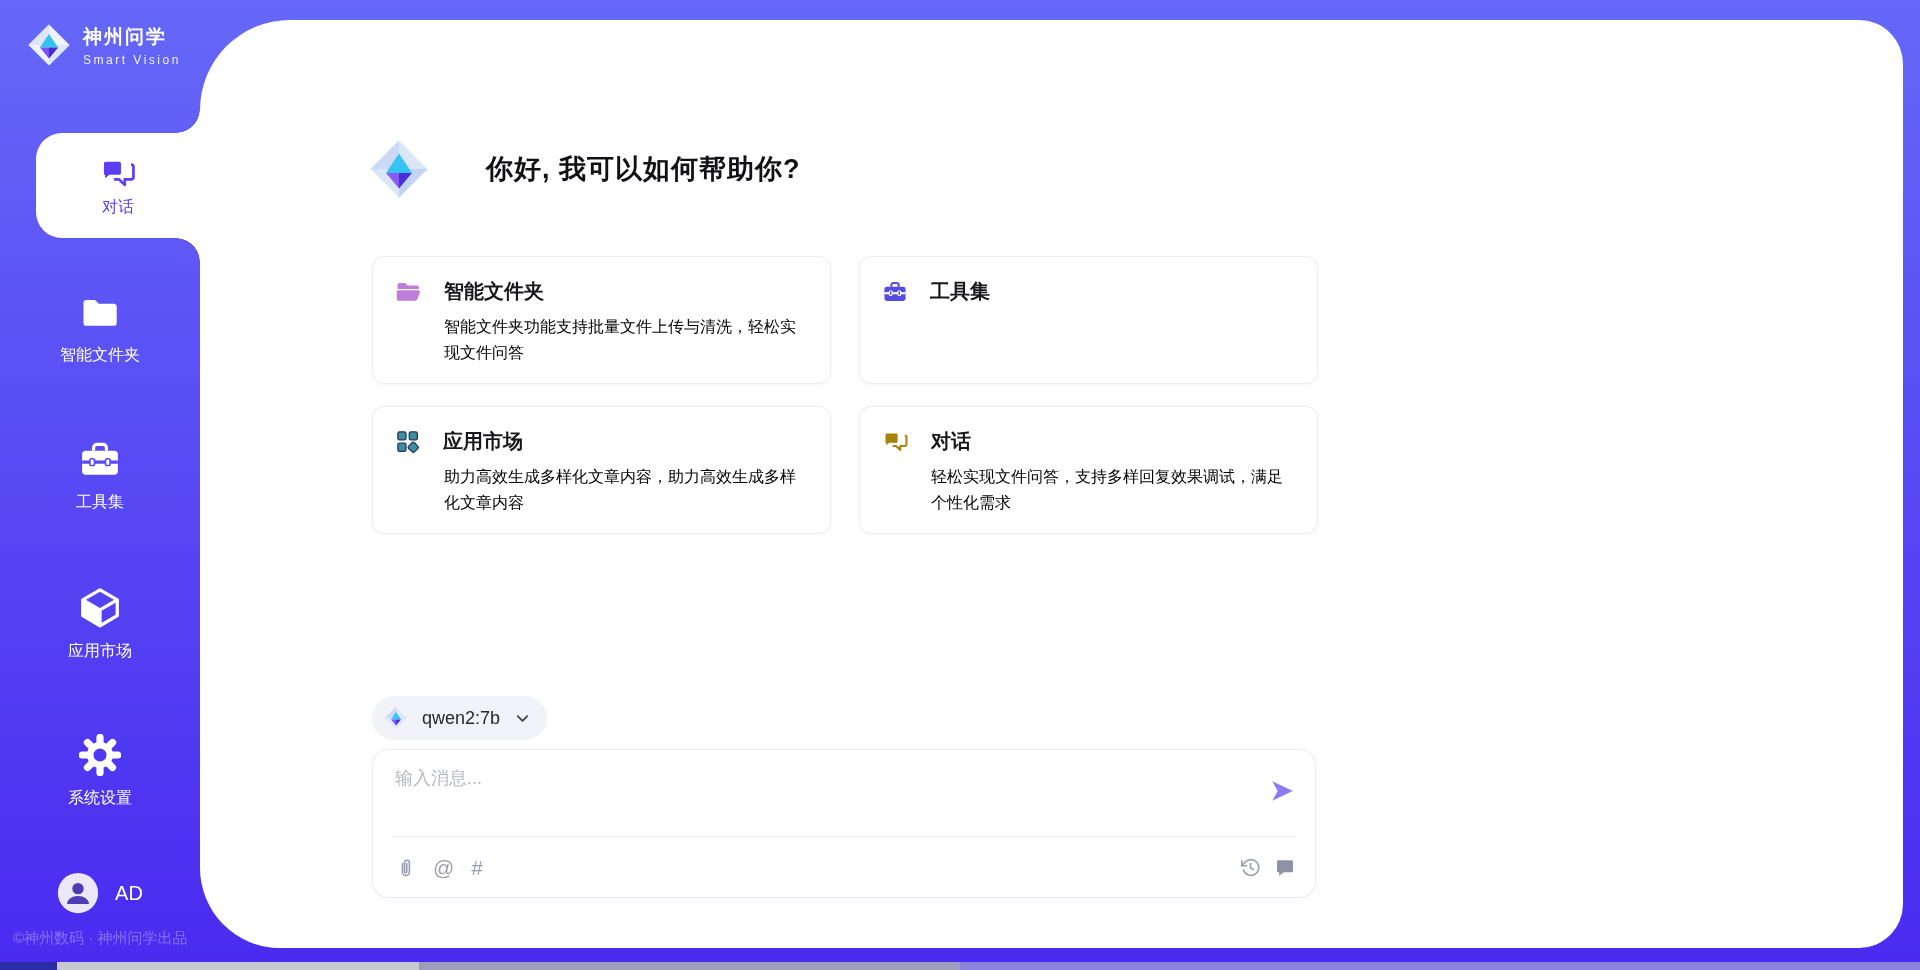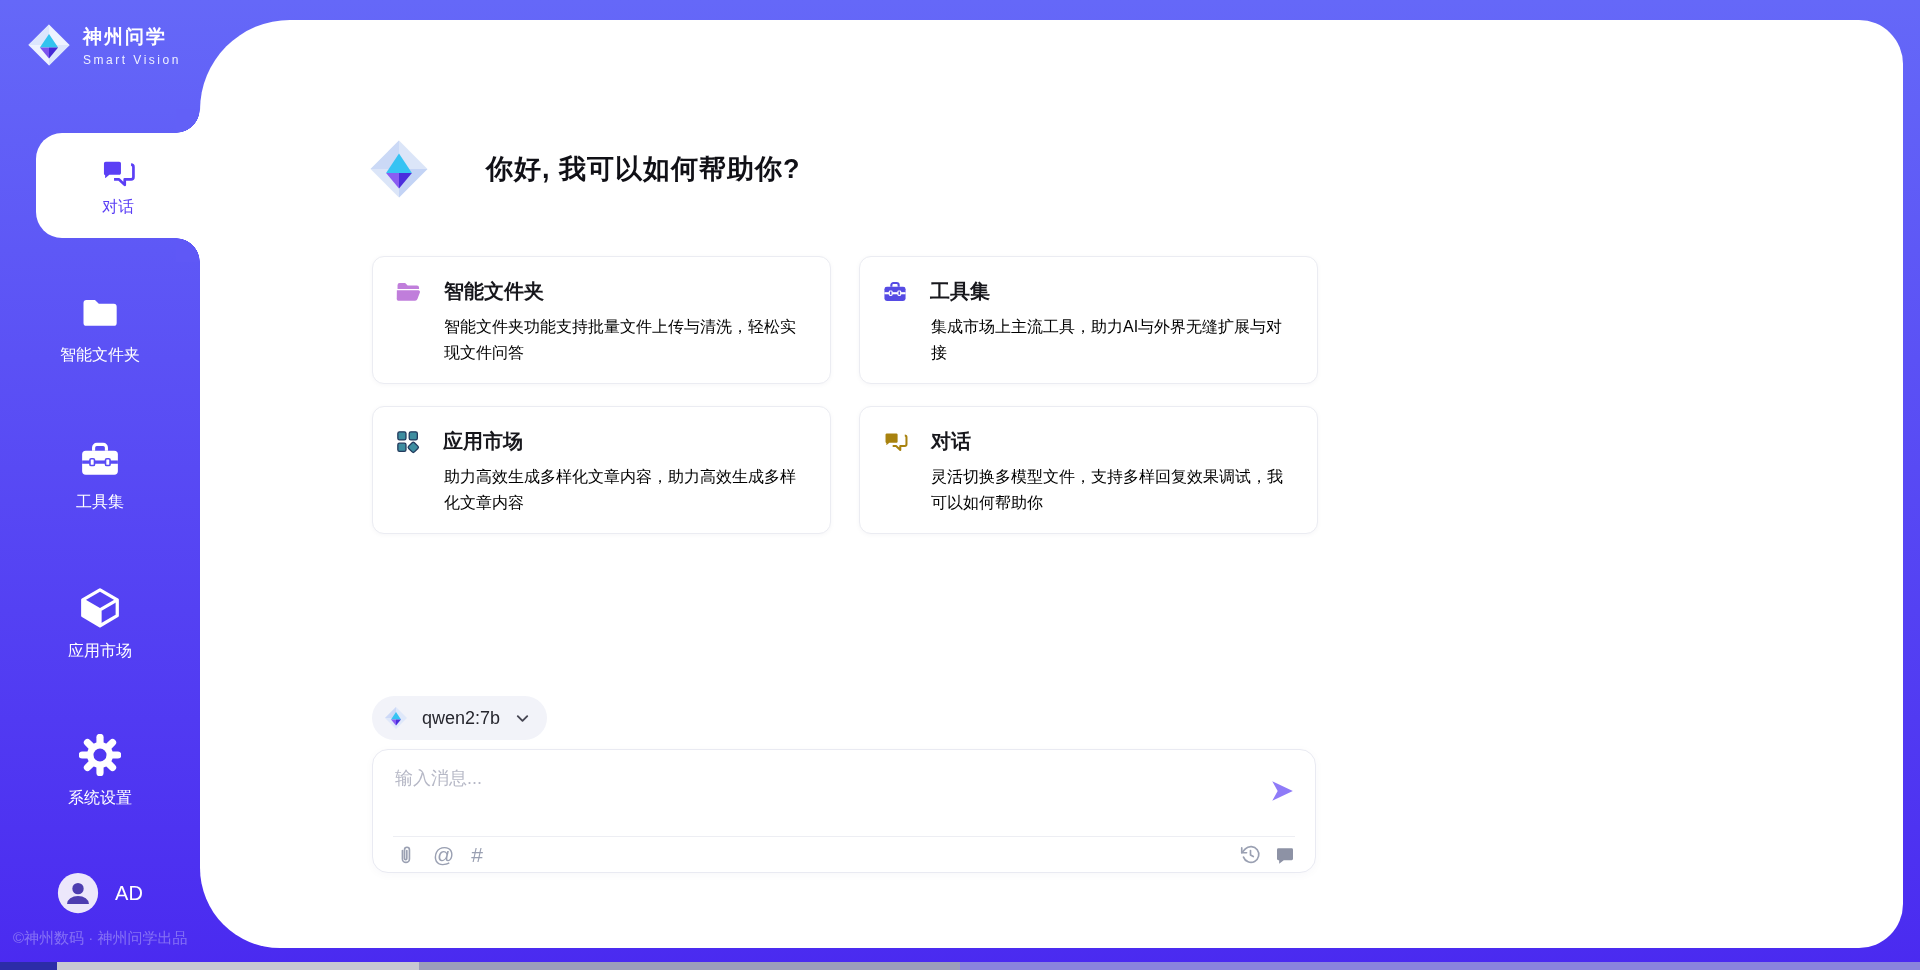--- a/index.html
+++ b/index.html
@@ -80,21 +80,21 @@
   }
 
   .model-pill {
     position:absolute; left:372px; top:696px; height:44px; z-index:2;
     display:inline-flex; align-items:center; gap:14px; padding:0 16px 0 12px;
     background:#f2f3f9; border-radius:22px; cursor:pointer;
   }
   .model-pill .val { font-size:18px; color:#26262e; }
 
   .composer {
-    position:absolute; left:372px; top:749px; width:944px; height:124px; z-index:2;
+    position:absolute; left:372px; top:749px; width:944px; height:149px; z-index:2;
     background:#fff; border:1px solid #e9eaf2; border-radius:16px;
     box-shadow:0 2px 10px rgba(30,30,80,0.03);
   }
   .composer textarea {
     position:absolute; left:22px; top:16px; width:840px; height:62px;
     border:none; outline:none; resize:none; background:transparent;
     font-family:inherit; font-size:18px; color:#333;
   }
   .composer textarea::placeholder { color:#b6b8c6; }
   .send-btn { position:absolute; right:20px; top:28px; width:26px; height:26px; cursor:pointer; }
@@ -259,21 +259,20 @@
           <svg viewBox="0 0 32 32" width="26" height="26">
             <path d="M11.5 9.5 V7.5 a2.5 2.5 0 0 1 2.5 -2.5 h4 a2.5 2.5 0 0 1 2.5 2.5 v2" fill="none" stroke="#564be4" stroke-width="2.6"></path>
             <rect x="3" y="9.5" width="26" height="17.5" rx="3" fill="#564be4"></rect>
             <rect x="3" y="16.2" width="26" height="2.6" fill="#fff"></rect>
             <rect x="9" y="14.8" width="3.4" height="5.4" rx="1" fill="#564be4" stroke="#fff" stroke-width="1.4"></rect>
             <rect x="19.6" y="14.8" width="3.4" height="5.4" rx="1" fill="#564be4" stroke="#fff" stroke-width="1.4"></rect>
           </svg>
         </span>
         <span class="card-title">工具集</span>
       </div>
-      <div class="card-desc">集成市场上主流工具，助力AI与外界无缝扩展与对接</div>
     </div>
 
     <div class="card">
       <div class="card-head">
         <span>
           <svg viewBox="0 0 32 32" width="26" height="26">
             <g fill="#3e8da0" stroke="#22395c" stroke-width="1.6">
               <rect x="3.5" y="3.5" width="10" height="10" rx="2"></rect>
               <rect x="17.5" y="3.5" width="10" height="10" rx="2"></rect>
               <rect x="3.5" y="17.5" width="10" height="10" rx="2"></rect>
@@ -291,21 +290,21 @@
     <div class="card">
       <div class="card-head">
         <span>
           <svg viewBox="0 0 48 48" width="27" height="27">
             <path d="M40.5 13.5 a3 3 0 0 1 3 3 V29 a3 3 0 0 1 -3 3 h-8 v7 l-7.5 -7 H19" fill="none" stroke="#a8820f" stroke-width="3.6" stroke-linejoin="round"></path>
             <path d="M8.5 8.5 h17 a3.5 3.5 0 0 1 3.5 3.5 v12 a3.5 3.5 0 0 1 -3.5 3.5 h-12 l-7 6 v-6 A3.5 3.5 0 0 1 5 24 V12 a3.5 3.5 0 0 1 3.5 -3.5 z" fill="#a8820f" stroke="#fff" stroke-width="2.5"></path>
           </svg>
         </span>
         <span class="card-title">对话</span>
       </div>
-      <div class="card-desc">灵活切换多模型文件，支持多样回复效果调试，我可以如何帮助你</div>
+      <div class="card-desc">轻松实现文件问答，支持多样回复效果调试，满足个性化需求</div>
     </div>
 
   </div>
 
   <div class="model-pill">
     <span>
       <svg viewBox="0 0 48 48" width="24" height="24">
         <polygon points="24,2 46,24 24,46 2,24" fill="#dfe8fa"></polygon>
         <polygon points="24,2 2,24 24,24" fill="#cdd9f7"></polygon>
         <polygon points="24,12 34,27 14,27" fill="#36c3f3"></polygon>

